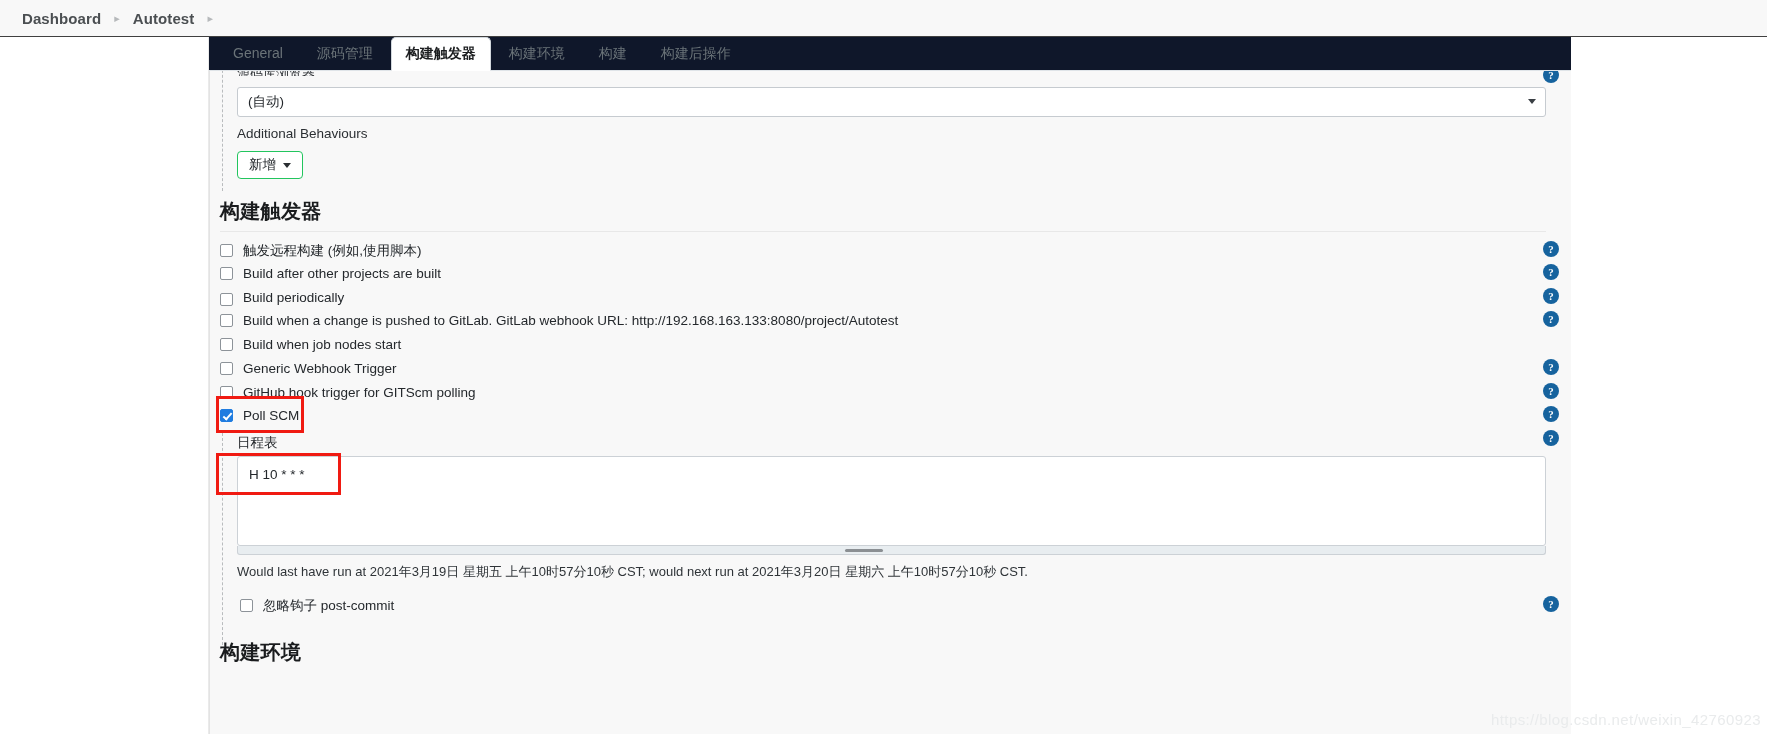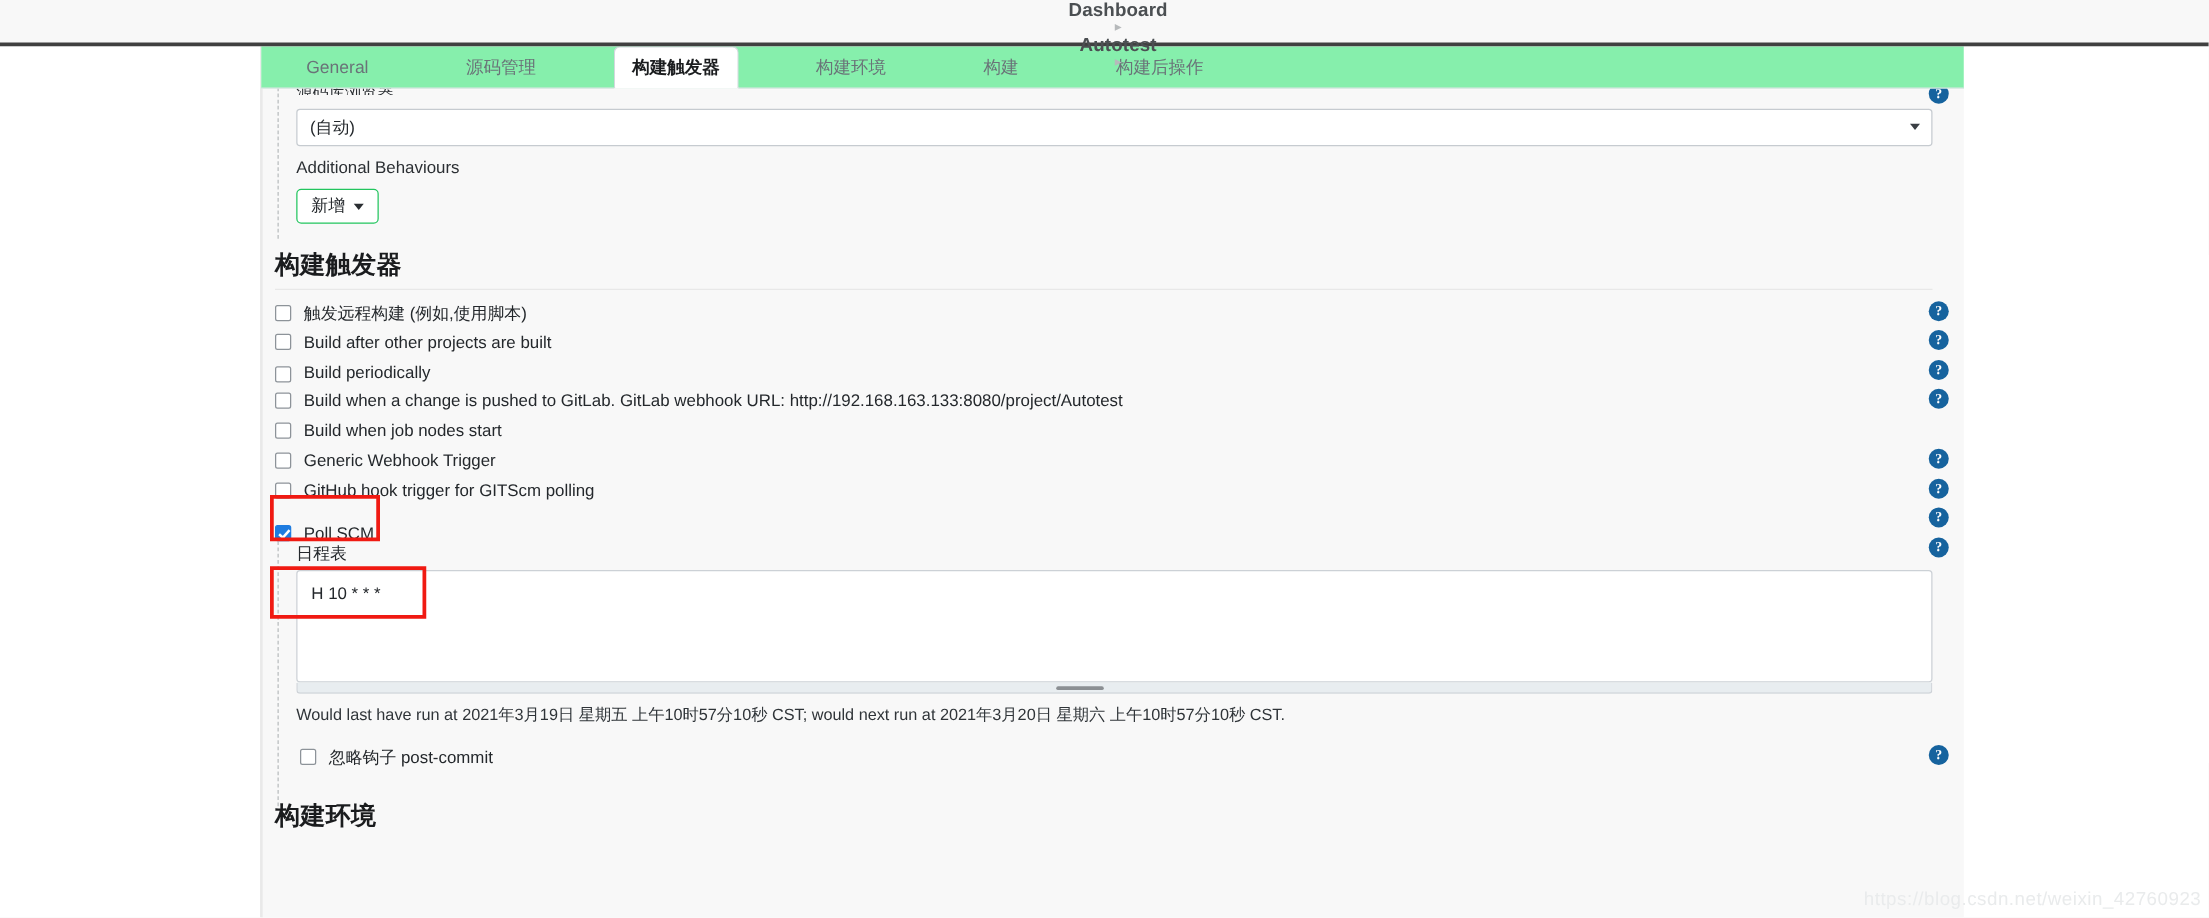--- a/index.html
+++ b/index.html
@@ -8,27 +8,26 @@
     width: 1767px; height: 734px;
     background: #f8f8f8;
     font-family: "Liberation Sans", "DejaVu Sans", sans-serif;
     overflow: hidden;
   }
 
   
   .breadcrumb-bar {
     height: 37px;
     background: #f8f8f8;
-    border-bottom: 3px solid #404040;
+    border-bottom: 1px solid #404040;
     display: flex;
     align-items: center;
     padding-left: 22px;
     position: relative;
     z-index: 5;
-    flex-direction: column;
   }
   .crumb {
     font-size: 15px;
     font-weight: bold;
     color: #4b4f52;
     letter-spacing: .1px;
     white-space: nowrap;
   }
   .crumb-sep {
     color: #b6b9bb;
@@ -50,26 +49,25 @@
     background: #ffffff;
     border-right: 1px solid #eaeaea;
   }
 
   
   .tabbar {
     position: absolute;
     left: 209px; top: 0;
     width: 1362px;
     height: 34px;
-    background: #86efac;
+    background: #0f172a;
     display: flex;
     align-items: flex-end;
-    padding-left: 20px;
+    padding-left: 8px;
     border-bottom: 1px solid #dfe4e8;
-    gap: 44px;
   }
   .tab {
     font-size: 14px;
     color: #6a7378;
     padding: 7px 16px 8px 16px;
     margin-right: 2px;
     white-space: nowrap;
     cursor: pointer;
     line-height: 17px;
   }
@@ -380,21 +378,21 @@
         <span class="cb-label">Build when job nodes start</span>
       </div>
       <div class="cb-row" style="top:288px;">
         <span class="cbox"></span>
         <span class="cb-label">Generic Webhook Trigger</span>
       </div>
       <div class="cb-row" style="top:312px;">
         <span class="cbox"></span>
         <span class="cb-label">GitHub hook trigger for GITScm polling</span>
       </div>
-      <div class="cb-row" style="top:346px;">
+      <div class="cb-row" style="top:335px;">
         <span class="cbox checked"></span>
         <span class="cb-label">Poll SCM</span>
       </div>
 
       <div class="redbox" style="left:6px; top:325px; width:88px; height:37px;"></div>
 
       <div class="guide" style="top:362px; height:212px;"></div>
 
       <div class="nest-label" style="top:363px;">日程表</div>
 

